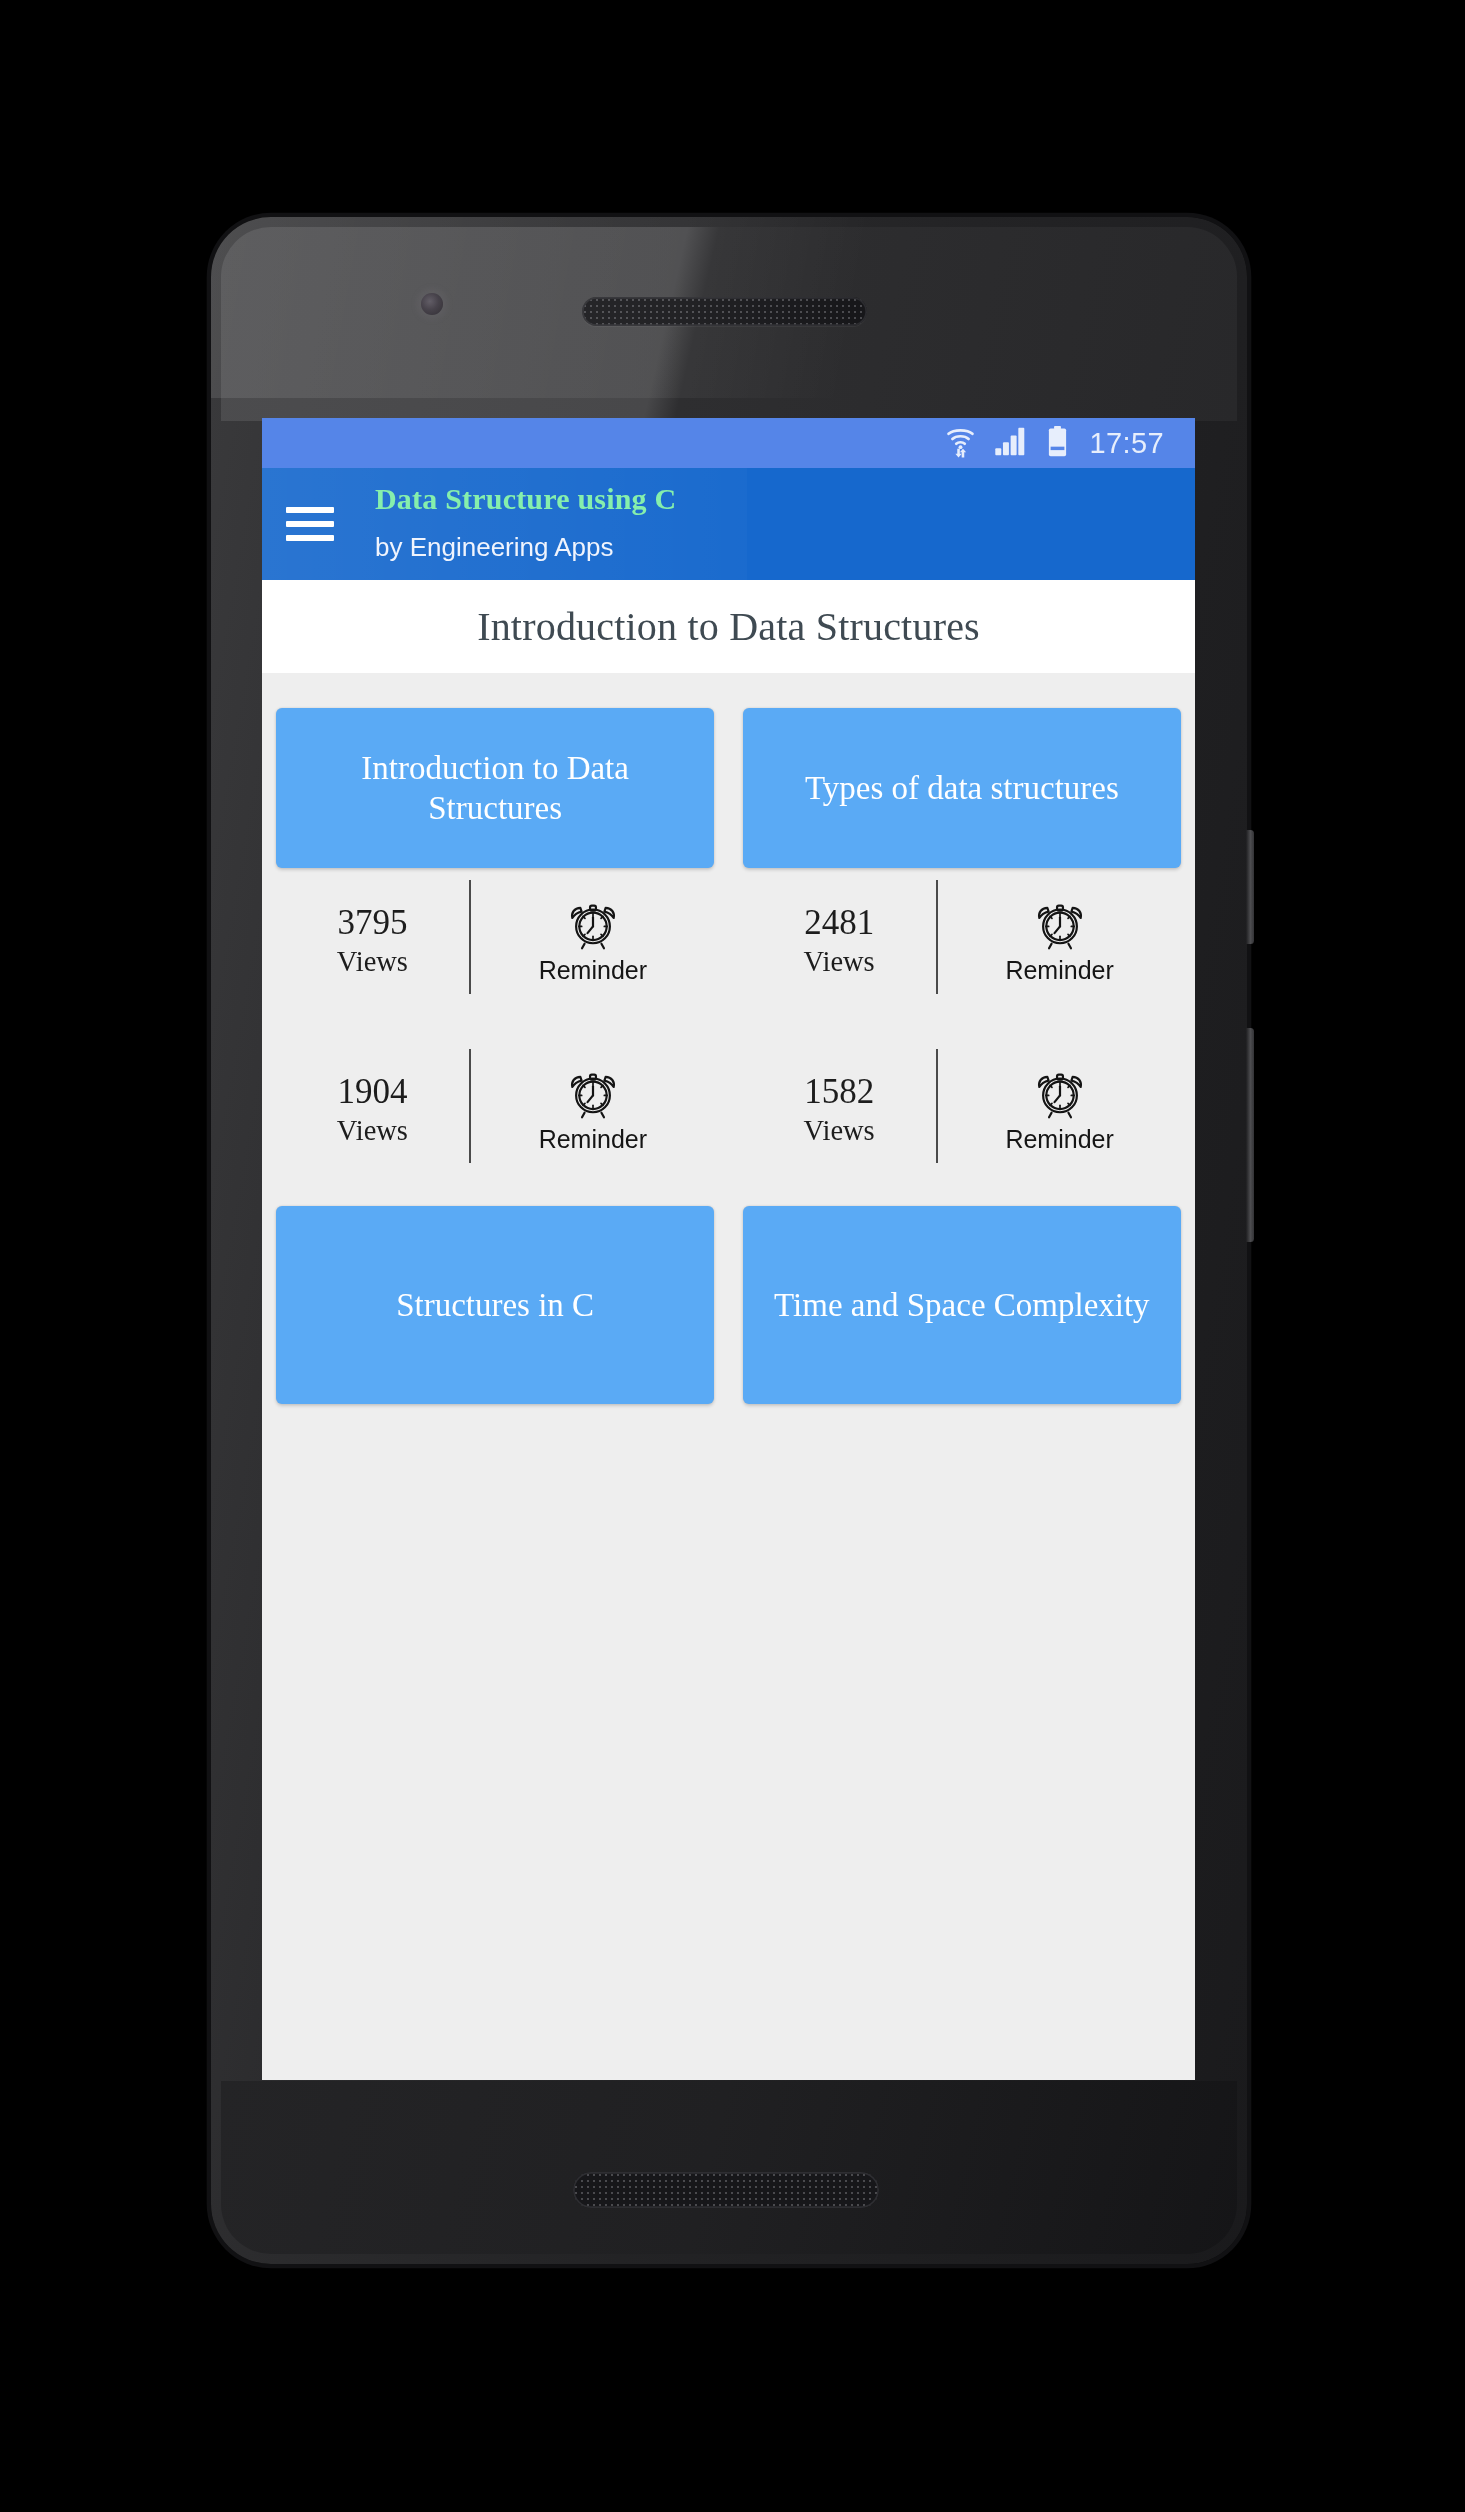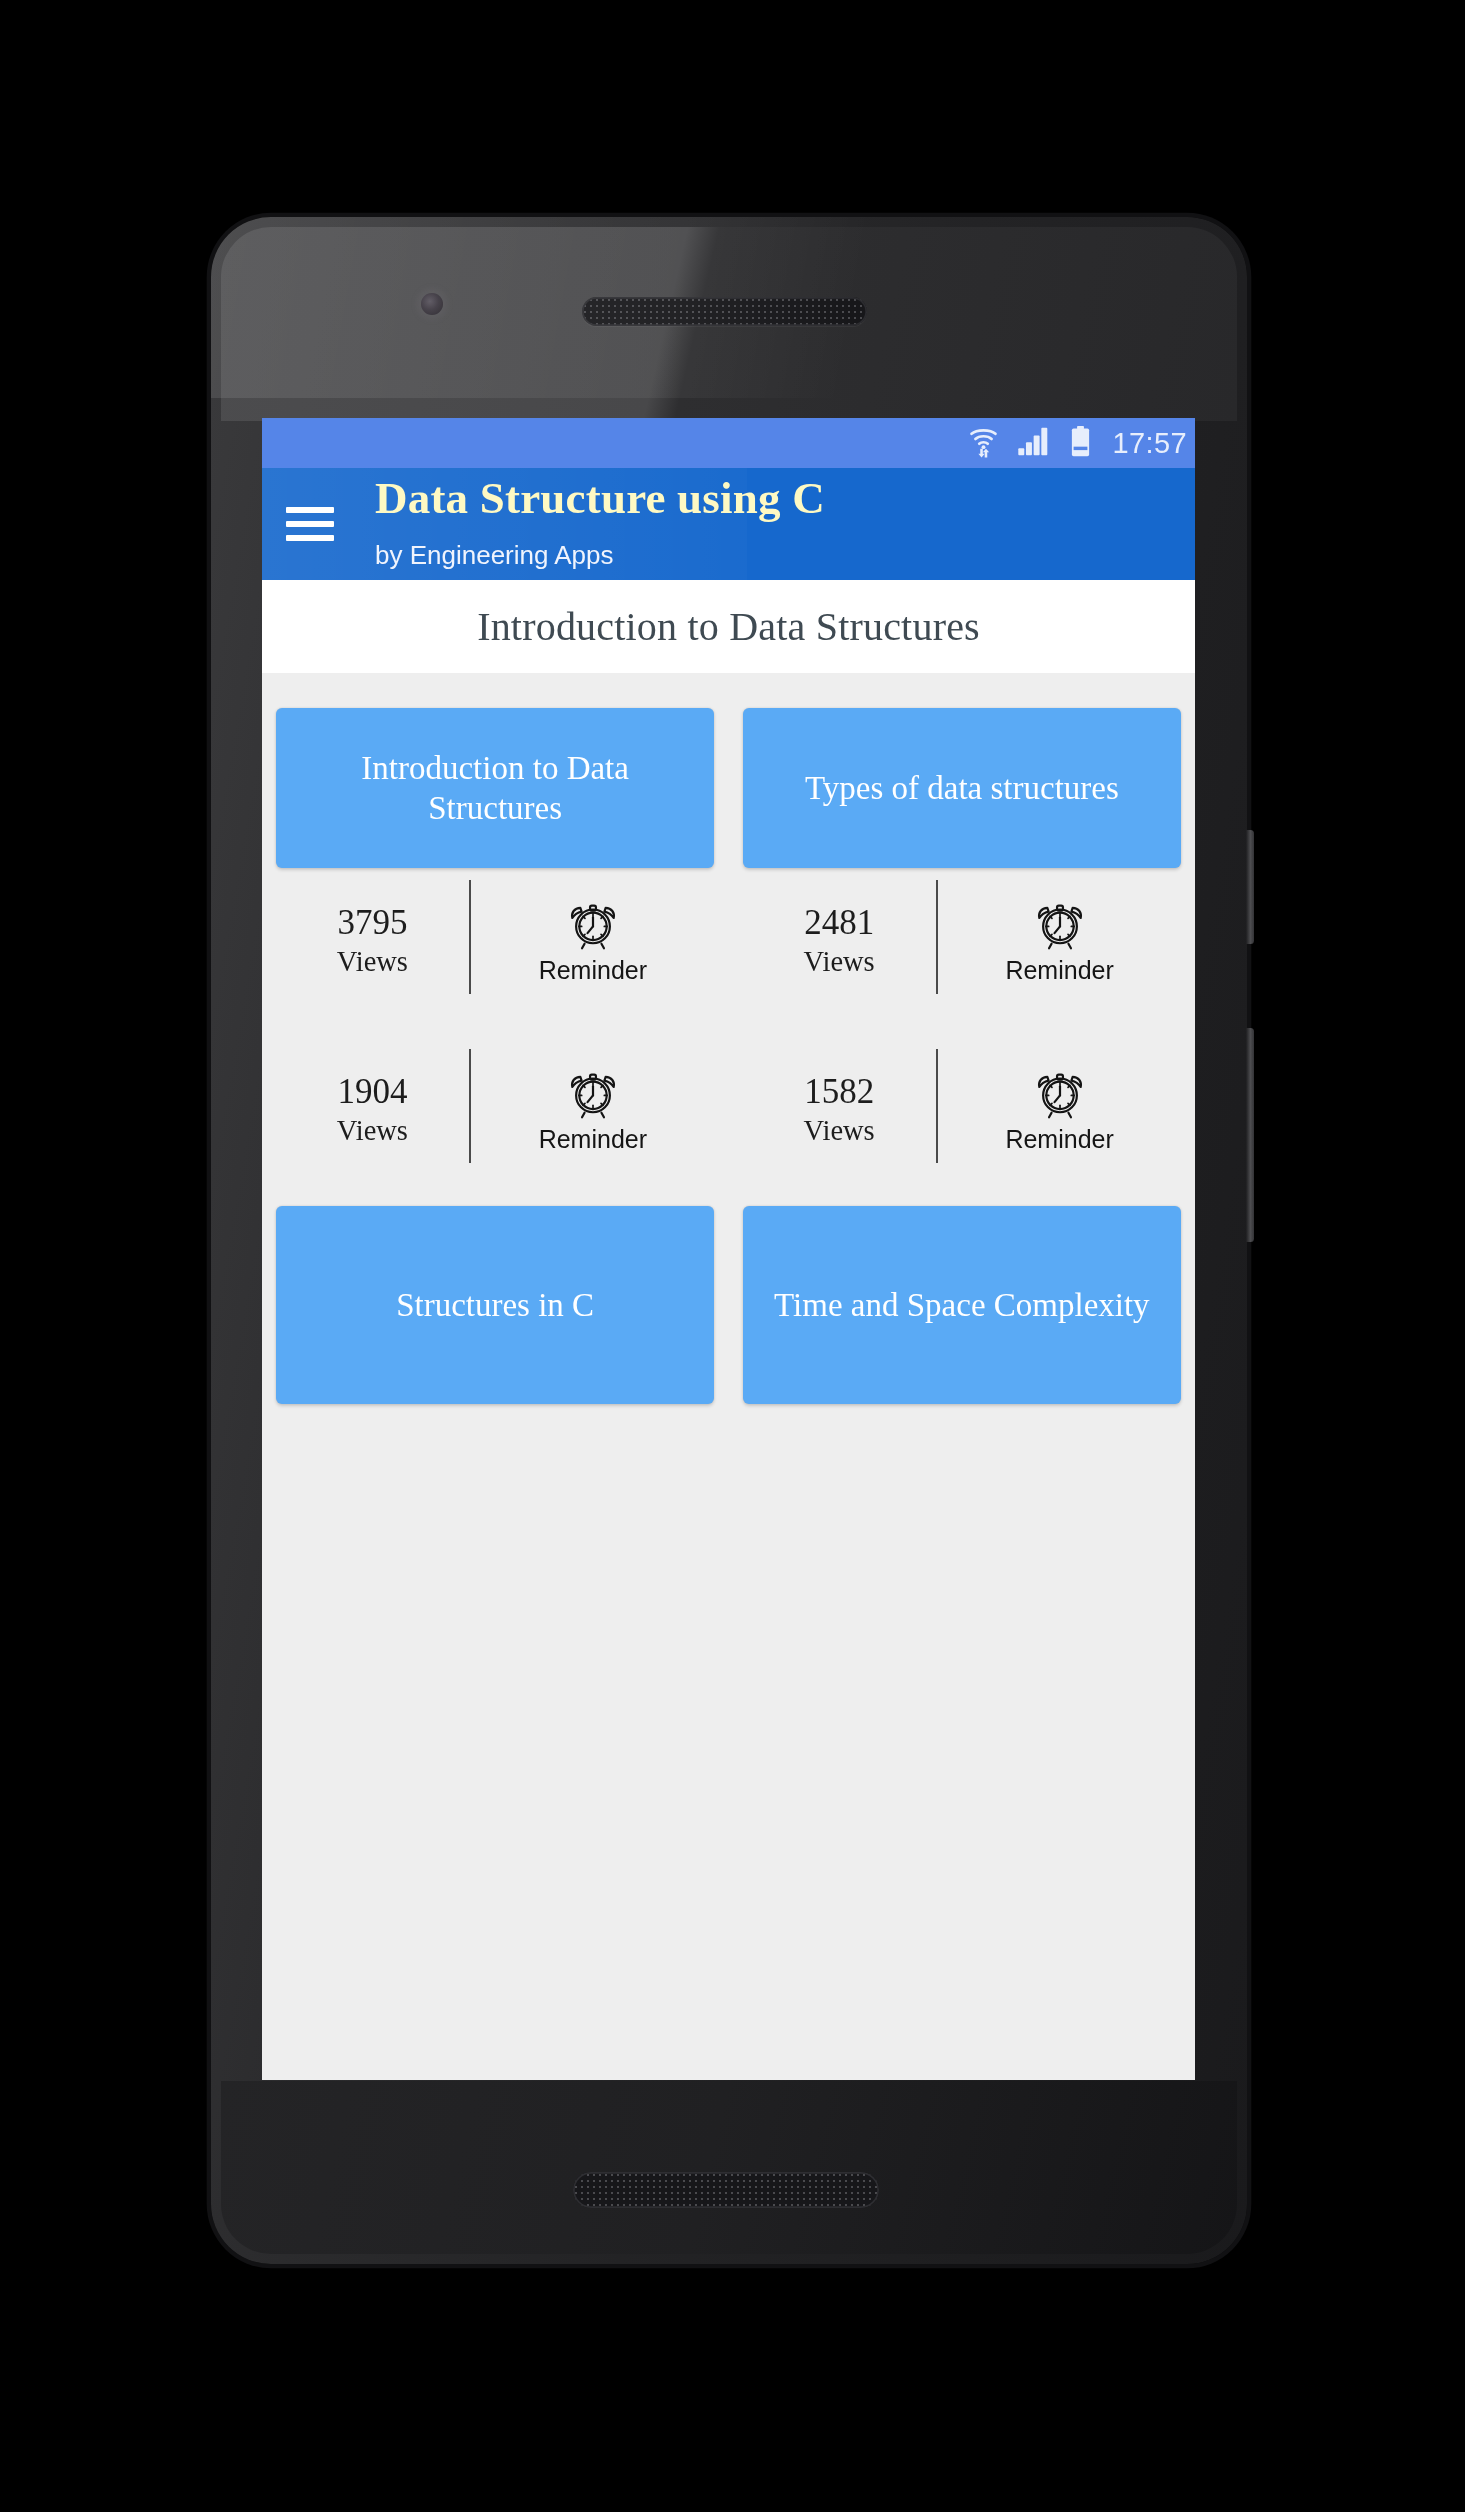--- a/index.html
+++ b/index.html
@@ -98,21 +98,21 @@
     overflow: hidden;
   }
 
   
   .statusbar {
     height: 50px;
     background: #5585e8;
     display: flex;
     align-items: center;
     justify-content: flex-end;
-    padding-right: 8px;
+    padding-right: 31px;
     gap: 19px;
   }
   .sb-icon { display: block; }
   .sb-time {
     color: #e7eefc;
     font-size: 29px;
     font-weight: 400;
     letter-spacing: 0.4px;
     font-family: "Liberation Sans", sans-serif;
     margin-left: 3.5px;
@@ -148,24 +148,24 @@
     height: 6px;
     width: 48px;
     background: #ffffff;
     border-radius: 0.9px;
   }
   .appbar-texts {
     margin-left: 29px;
     z-index: 2;
   }
   .app-title {
-    color: #fef9c3;
+    color: #86efac;
     font-family: "Liberation Serif", serif;
     font-weight: bold;
-    font-size: 45px;
+    font-size: 30px;
     line-height: 1.05;
     letter-spacing: 0.2px;
   }
   .app-subtitle {
     color: #f0f4fd;
     font-family: "Liberation Sans", sans-serif;
     font-size: 26px;
     line-height: 1.35;
     margin-top: 15px;
   }

